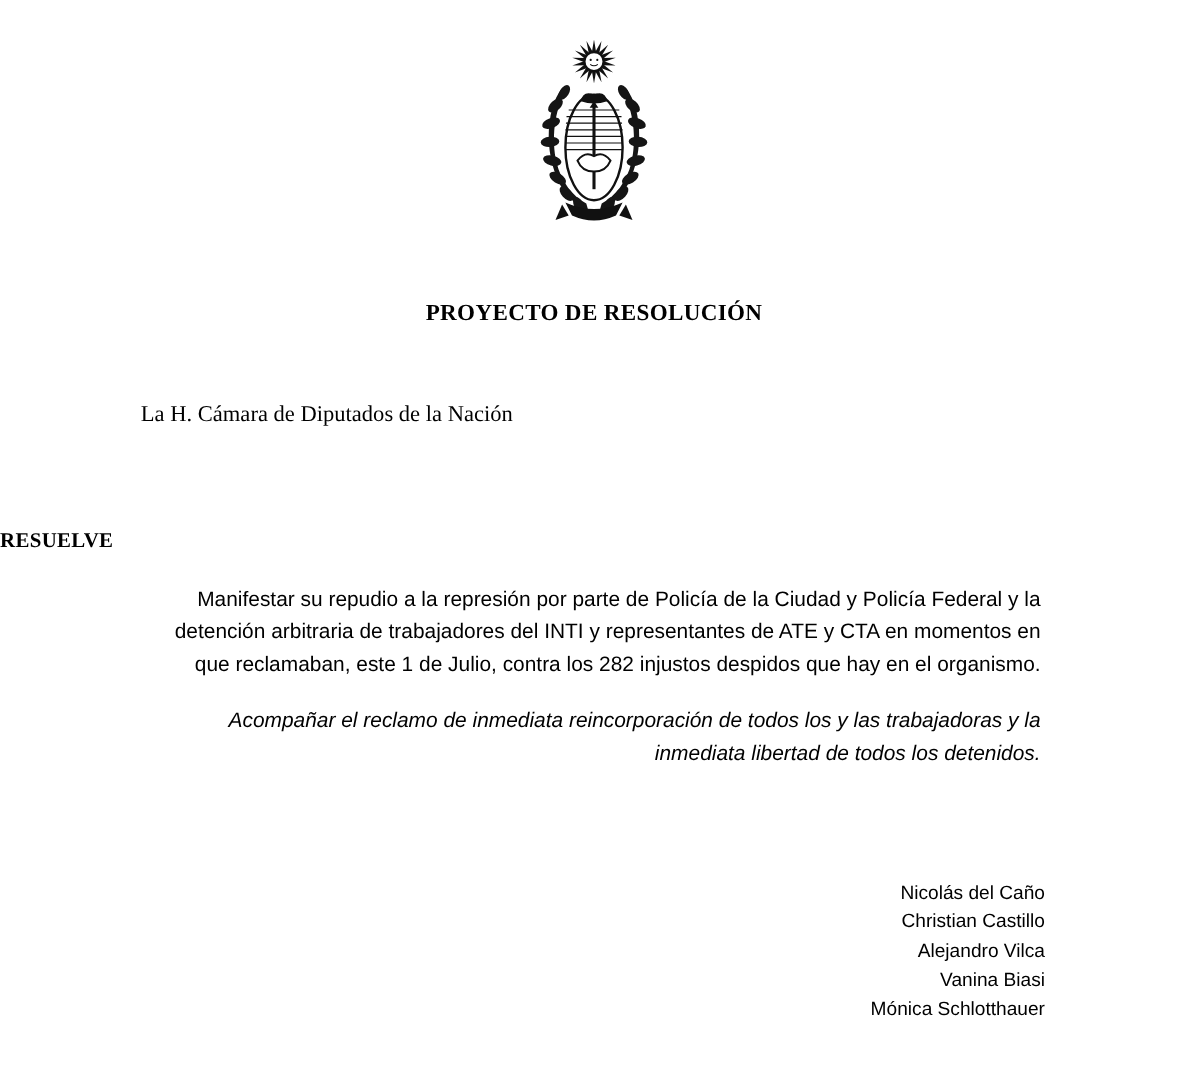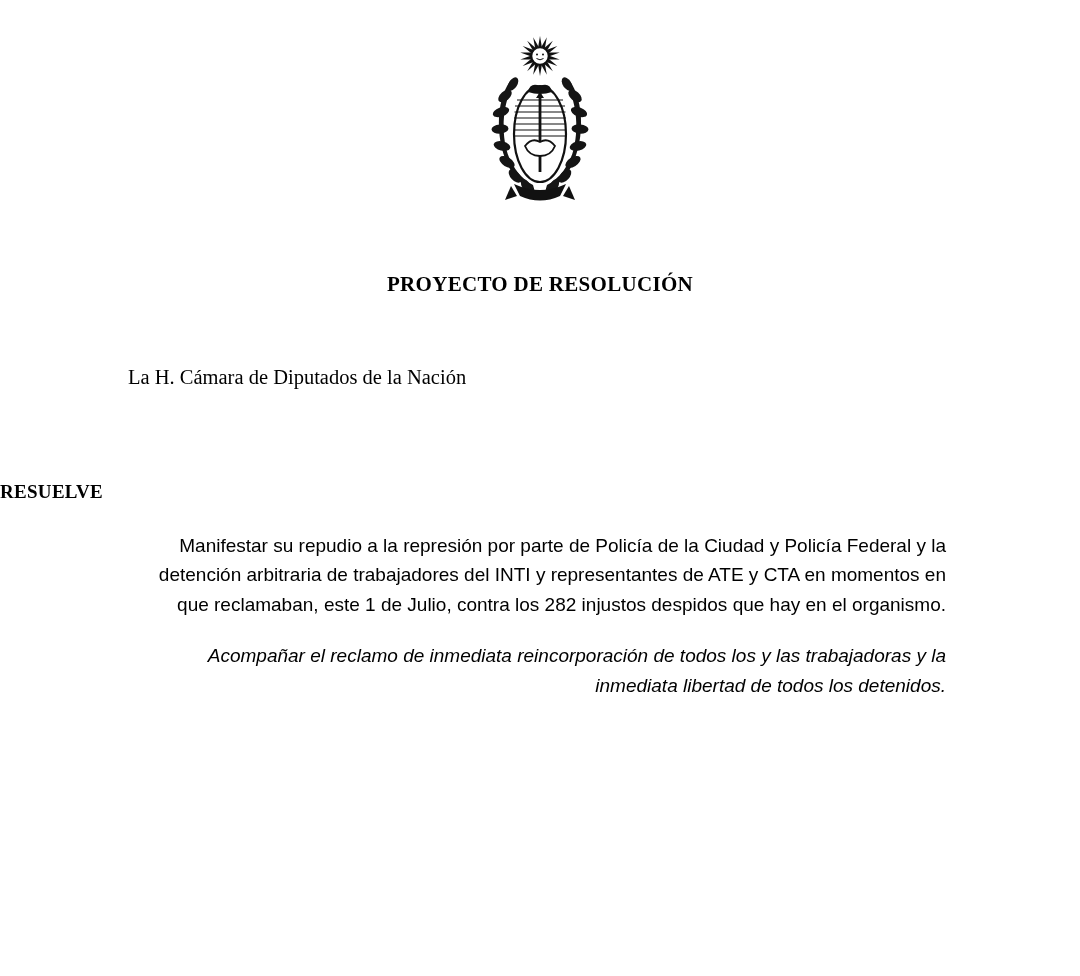--- a/index.html
+++ b/index.html
@@ -193,14 +193,21 @@
 
   <div class="addressee">La H. Cámara de Diputados de la Nación</div>
 
   <div class="resolve-heading">RESUELVE</div>
 
   <div class="body-block">
     <p class="body-para">Manifestar su repudio a la represión por parte de Policía de la Ciudad y Policía Federal y la detención arbitraria de trabajadores del INTI y representantes de ATE y CTA en momentos en que reclamaban, este 1 de Julio, contra los 282 injustos despidos que hay en el organismo.</p>
     <p class="body-para">Acompañar el reclamo de inmediata reincorporación de todos los y las trabajadoras y la inmediata libertad de todos los detenidos.</p>
   </div>
 
+  <div class="signatures">
+    <div class="signature-line">Nicolás del Caño</div>
+    <div class="signature-line">Christian Castillo</div>
+    <div class="signature-line">Alejandro Vilca</div>
+    <div class="signature-line">Vanina Biasi</div>
+    <div class="signature-line">Mónica Schlotthauer</div>
+  </div>
 
 </div>
 
 </body></html>

